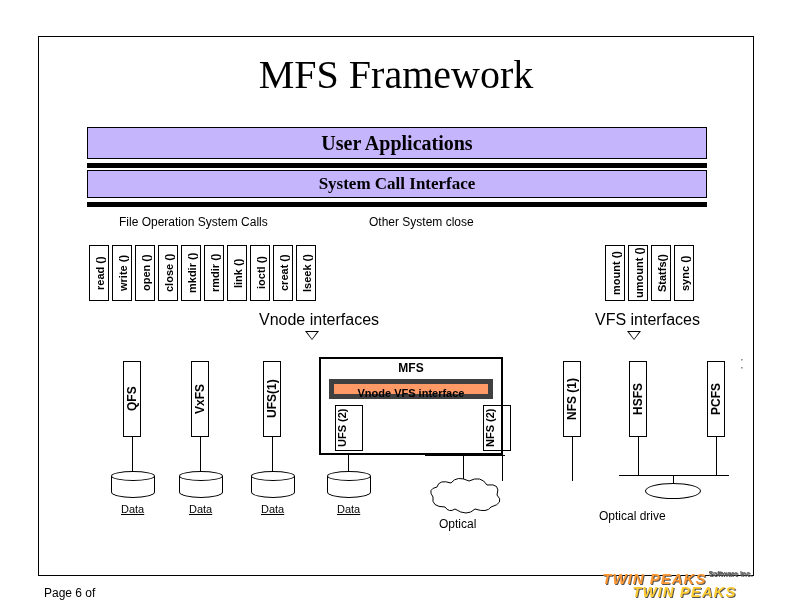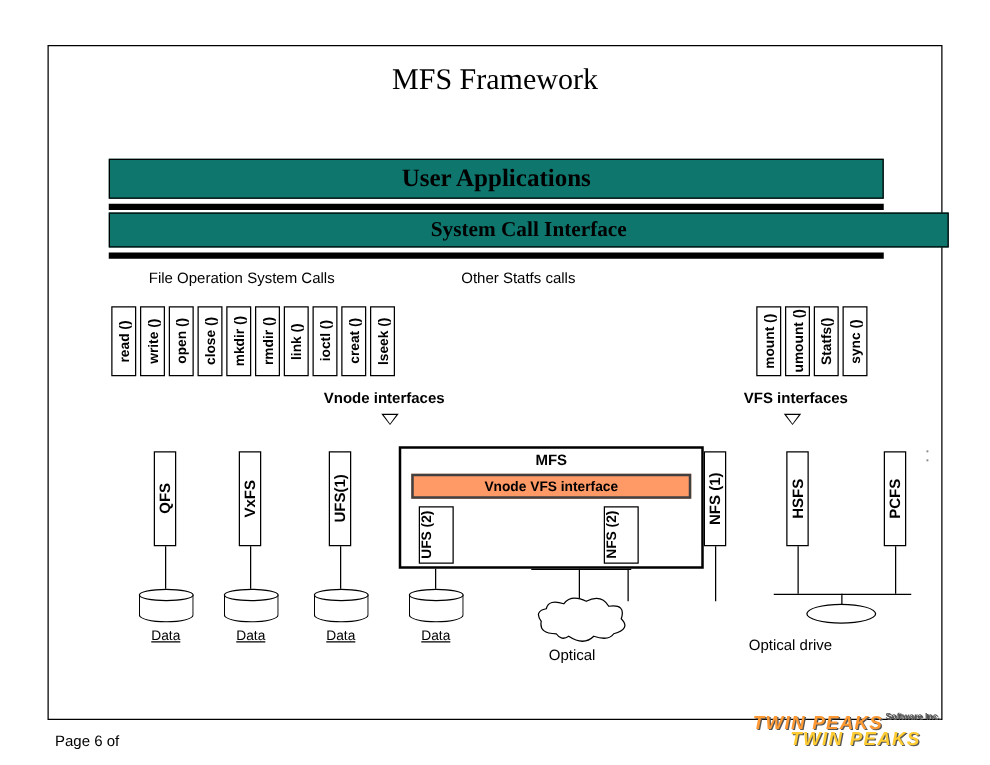--- a/index.html
+++ b/index.html
@@ -1,31 +1,31 @@
 <!DOCTYPE html>
 <html><head>
 <meta charset="utf-8">
 <style>
   * { box-sizing: border-box; margin: 0; padding: 0; }
   body { width: 792px; height: 612px; font-family: Arial, sans-serif; background: #fff; position: relative; }
   .slide { position: absolute; top: 36px; left: 38px; width: 716px; height: 540px; border: 1px solid #000; }
-  .title { font-size: 24px; text-align: center; padding: 14px 0 10px; font-weight: normal; font-family: "Times New Roman", serif; }
-  .box { position: absolute; border: 1px solid #000; text-align: center; background: #0f766e; }
+  .title { font-size: 40px; text-align: center; padding: 14px 0 10px; font-weight: normal; font-family: "Times New Roman", serif; }
+  .box { position: absolute; border: 1px solid #000; text-align: center; background: #c4b5fd; }
   .user-apps { left: 48px; top: 90px; width: 620px; height: 32px; font-weight: bold; font-size: 20px; line-height: 30px; font-family: "Times New Roman", serif; }
   .thick-line { position: absolute; left: 48px; width: 620px; height: 5px; background: #000; }
-  .sci { left: 48px; top: 133px; width: 672px; height: 28px; font-weight: bold; font-size: 17px; line-height: 26px; font-family: "Times New Roman", serif; }
+  .sci { left: 48px; top: 133px; width: 620px; height: 28px; font-weight: bold; font-size: 17px; line-height: 26px; font-family: "Times New Roman", serif; }
   .group-label { position: absolute; font-size: 12px; font-weight: normal; }
   .syscall-row { position: absolute; top: 208px; height: 56px; display: flex; }
   .syscall { border: 1px solid #000; width: 20px; height: 56px; writing-mode: vertical-rl; transform: rotate(180deg); font-size: 11px; font-weight: bold; text-align: center; line-height: 20px; margin-right: 3px; }
-  .iface-label { position: absolute; font-size: 12px; font-weight: bold; }
+  .iface-label { position: absolute; font-size: 16px; font-weight: normal; }
   .arrow-down { position: absolute; width: 0; height: 0; border-left: 7px solid transparent; border-right: 7px solid transparent; border-top: 9px solid #000; }
   .arrow-down::after { content:''; position:absolute; left:-5px; top:-8px; border-left:5px solid transparent; border-right:5px solid transparent; border-top:7px solid #fff; }
-  .mfs-box { position:absolute; left: 280px; top: 320px; width: 244px; height: 98px; border: 2px solid #000; background:#fff;}
+  .mfs-box { position:absolute; left: 280px; top: 320px; width: 184px; height: 98px; border: 2px solid #000; background:#fff;}
   .mfs-title { position:absolute; top:2px; left:0; right:0; text-align:center; font-size:12px; font-weight:bold; }
-  .vnode-vfs { position:absolute; top:20px; left:8px; right:8px; height:20px; background:#ff9966; border:2px solid #404040; font-size:11px; font-weight:bold; text-align:center; line-height:19px;}
+  .vnode-vfs { position:absolute; top:20px; left:8px; right:8px; height:20px; background:#ff9966; border:5px solid #404040; font-size:11px; font-weight:bold; text-align:center; line-height:19px;}
   .fs-col { position:absolute; border:1px solid #000; writing-mode: vertical-rl; transform: rotate(180deg); font-size:12px; font-weight:bold; text-align:center; }
   .cyl { position:absolute; width:44px; height:28px; }
   .cyl .top { width:44px; height:10px; border:1px solid #000; border-radius:50%; background:#fff; position:absolute; top:0; z-index:2;}
   .cyl .body { width:44px; height:22px; border:1px solid #000; border-top:none; border-radius: 0 0 22px 22px / 0 0 6px 6px; position:absolute; top:5px; background:#fff;}
   .data-label { position:absolute; font-size:11px; text-decoration: underline; }
   .cloud { position:absolute; width:76px; height:38px; }
   .cloud svg { width:100%; height:100%; }
   .net-label { position:absolute; font-size:12px;}
   .conn { position:absolute; background:#000; width:1px;}
   .page { position:absolute; left: 44px; bottom: 12px; font-size: 12px; }
@@ -41,21 +41,21 @@
 
 <div class="slide">
   <div class="title">MFS Framework</div>
 
   <div class="box user-apps">User Applications</div>
   <div class="thick-line" style="top:126px"></div>
   <div class="box sci">System Call Interface</div>
   <div class="thick-line" style="top:165px"></div>
 
   <div class="group-label" style="left:80px; top:178px">File Operation System Calls</div>
-  <div class="group-label" style="left:330px; top:178px">Other Statfs calls</div>
+  <div class="group-label" style="left:330px; top:178px">Other System close</div>
 
   <div class="syscall-row" style="left:50px" id="file-ops-row">
       <div class="syscall">read ()</div>
       <div class="syscall">write ()</div>
       <div class="syscall">open ()</div>
       <div class="syscall">close ()</div>
       <div class="syscall">mkdir ()</div>
       <div class="syscall">rmdir ()</div>
       <div class="syscall">link ()</div>
       <div class="syscall">ioctl ()</div>

